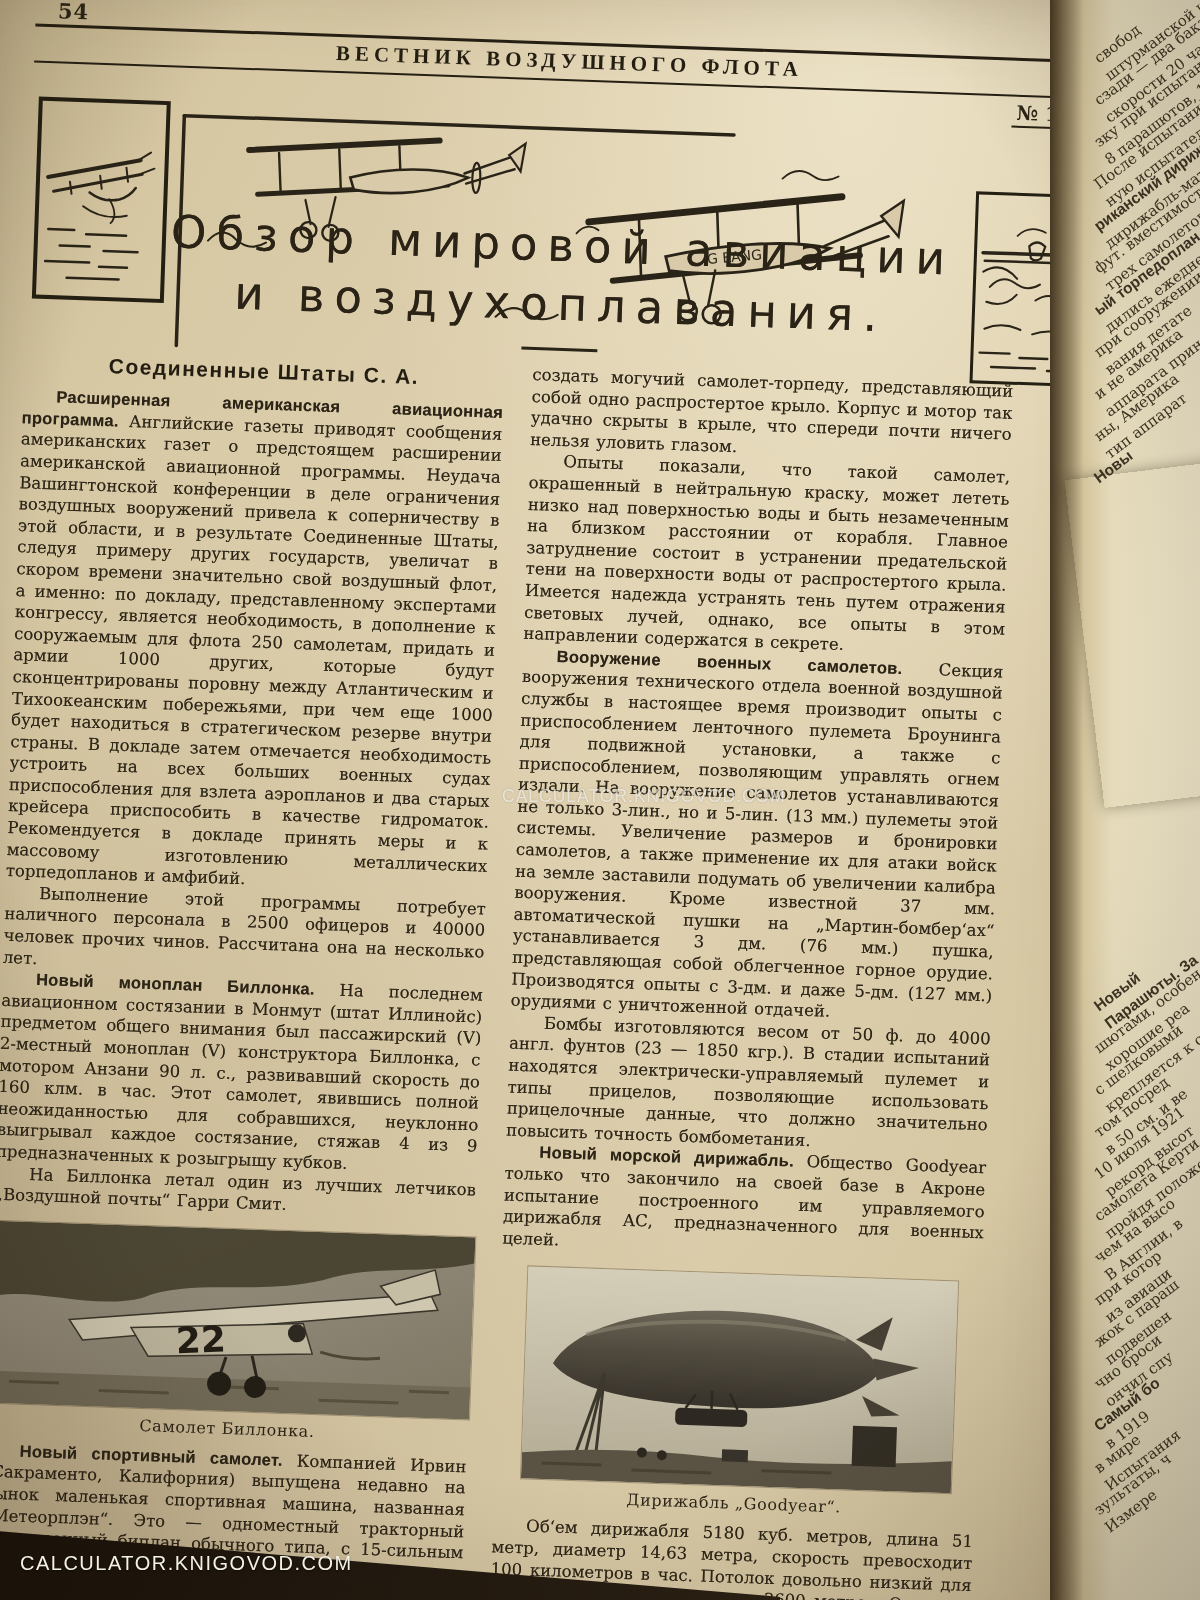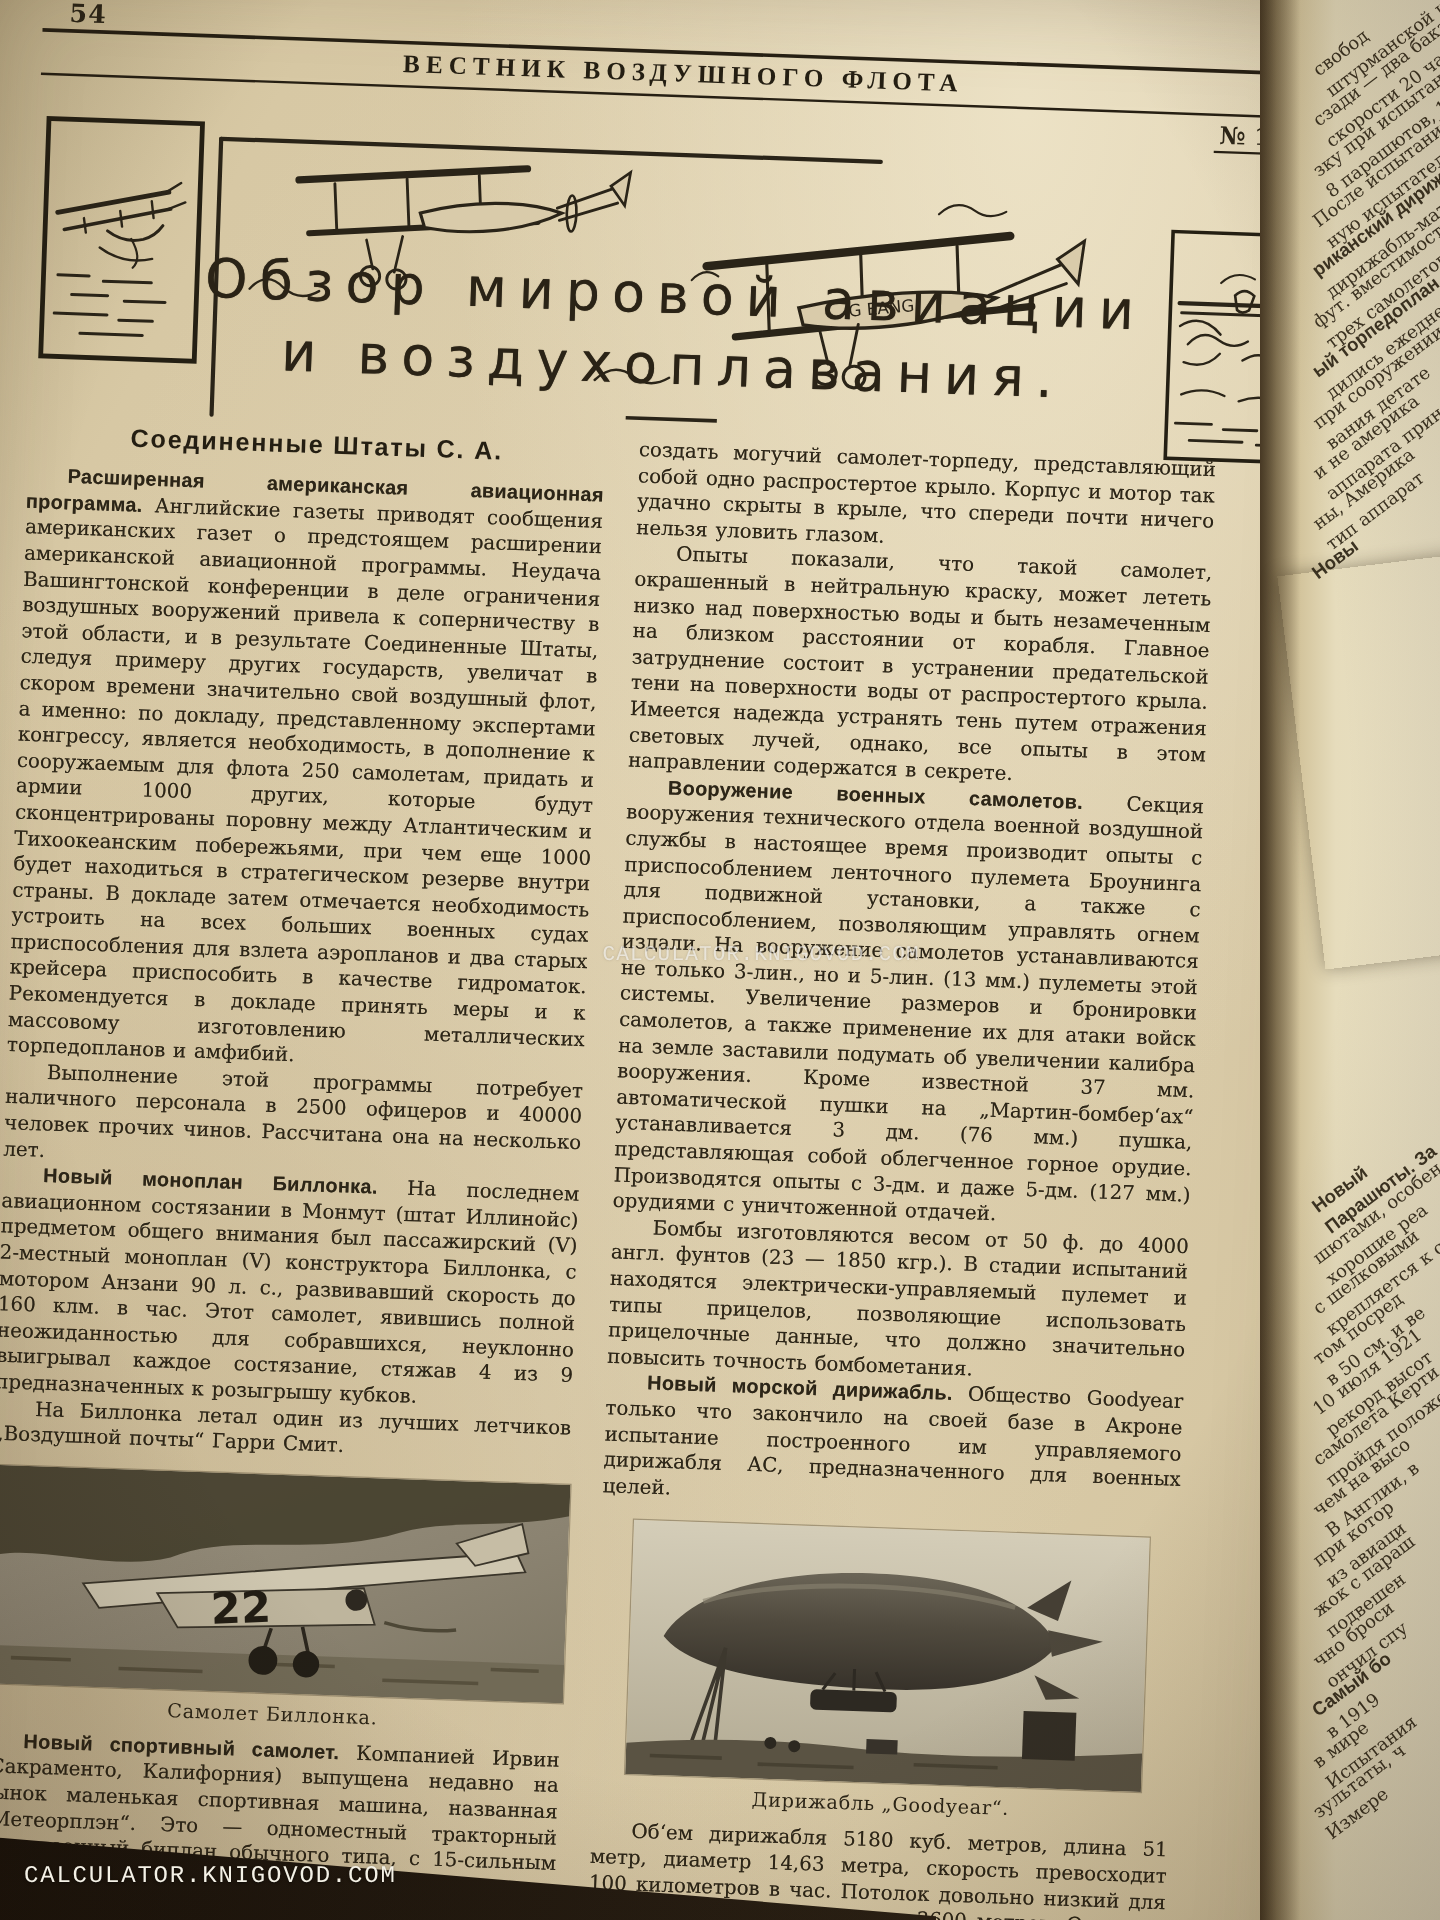--- a/index.html
+++ b/index.html
@@ -61,21 +61,21 @@
   .frag-top div:nth-of-type(9),.frag-top div:nth-of-type(13),.frag-top div:nth-of-type(21),
   .frag-bot div:nth-of-type(1),.frag-bot div:nth-of-type(2),.frag-bot div:nth-of-type(21)
     {font-weight:700;font-family:"Liberation Sans",sans-serif;font-size:15.5px}
   .adj-photo{position:absolute;left:34px;top:470px;width:150px;height:330px;transform:rotate(-7deg);
     background:
       radial-gradient(ellipse at 55% 40%, #8d old 0%, transparent 0%),
       radial-gradient(ellipse at 60% 35%, rgba(190,180,160,.55) 0%, rgba(190,180,160,0) 45%),
       linear-gradient(160deg,#6b6354 0%,#4a443a 40%,#2c2820 100%);
     box-shadow:0 0 14px rgba(40,30,15,.4)}
   
-  .wm{position:absolute;z-index:10;font-family:Liberation Mono, monospace;pointer-events:none}
+  .wm{position:absolute;z-index:10;font-family:Liberation Sans, sans-serif;pointer-events:none}
   .wm-center{left:502px;top:786px;font-size:17.5px;letter-spacing:1px;color:rgba(255,255,255,.62);
     text-shadow:0 0 2px rgba(120,110,90,.4)}
   .wm-bottom{left:20px;top:1552px;font-size:20px;letter-spacing:1.5px;color:#f4f1e6;
     text-shadow:0 1px 2px rgba(0,0,0,.5)}
   
   .table-corner{position:absolute;left:0;bottom:0;width:780px;height:78px;z-index:5;
     background:linear-gradient(100deg,#18110a,#2a2014);
     clip-path:polygon(0 12%,100% 96%,100% 100%,0 100%)}
   .vignette{position:absolute;inset:0;z-index:9;pointer-events:none;
     background:radial-gradient(ellipse at 48% 42%, rgba(0,0,0,0) 62%, rgba(35,22,8,.28) 100%)}

